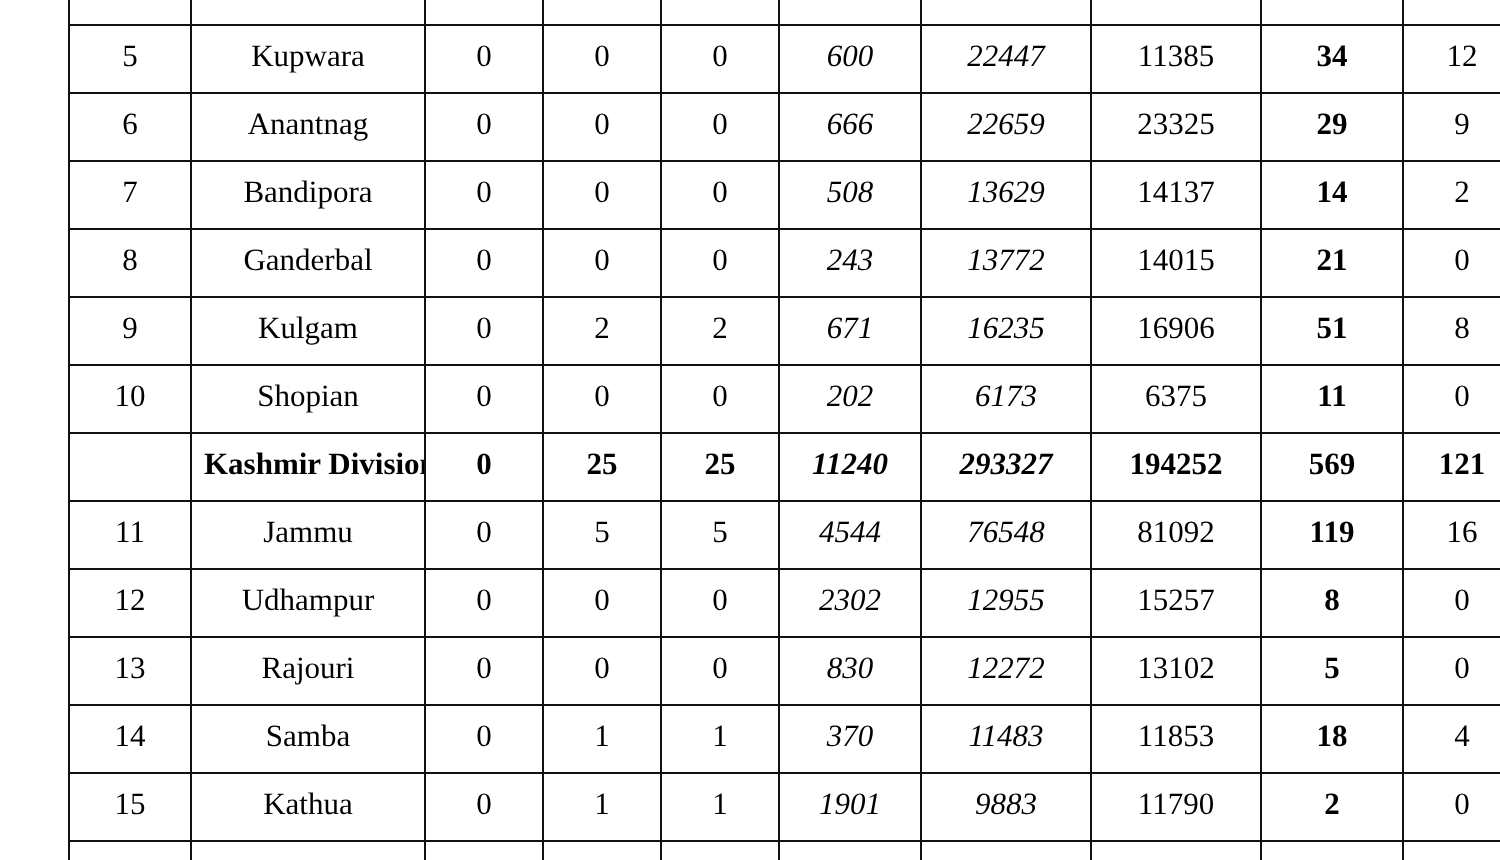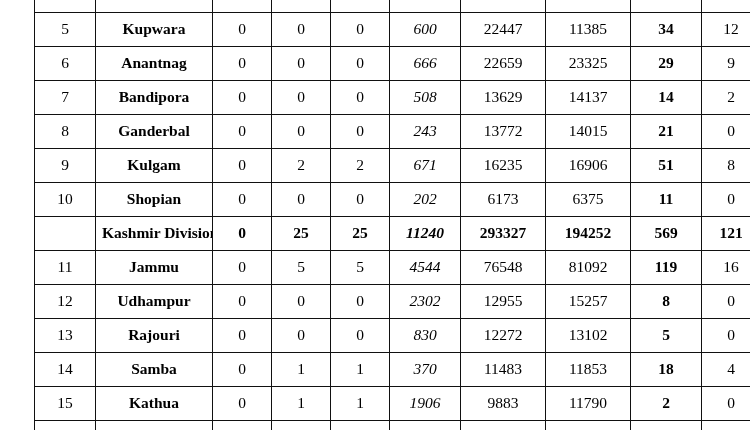--- a/index.html
+++ b/index.html
@@ -33,26 +33,26 @@
     font-size: 15.5px;
     line-height: 1.05;
     height: 33px;
     padding: 0 4px;
     text-align: center;
     vertical-align: middle;
     white-space: nowrap;
     overflow: hidden;
   }
   td.c-sno   { width: 52px; }
-  td.c-name  { width: 108px; text-align: left; padding-left: 9px; font-weight: bold; }
+  td.c-name  { width: 108px; text-align: left; padding-left: 9px; }
   td.c-a     { width: 50px; }
   td.c-b     { width: 50px; }
   td.c-c     { width: 50px; }
   td.c-d     { width: 62px; font-style: italic; }
-  td.c-e     { width: 76px; }
+  td.c-e     { width: 76px; font-style: italic; }
   td.c-f     { width: 76px; }
   td.c-g     { width: 62px; font-weight: bold; }
   td.c-h     { width: 50px; }
   tr.division-row td {
     font-weight: bold;
   }
   tr.division-row td.c-name {
     text-align: left;
     padding-left: 6px;
     font-weight: bold;
@@ -210,21 +210,21 @@
           <td class="c-f">11853</td>
           <td class="c-g">18</td>
           <td class="c-h">4</td>
         </tr>
         <tr>
           <td class="c-sno">15</td>
           <td class="c-name">Kathua</td>
           <td class="c-a">0</td>
           <td class="c-b">1</td>
           <td class="c-c">1</td>
-          <td class="c-d">1906</td>
+          <td class="c-d">1901</td>
           <td class="c-e">9883</td>
           <td class="c-f">11790</td>
           <td class="c-g">2</td>
           <td class="c-h">0</td>
         </tr>
         <tr>
           <td class="c-sno">16</td>
           <td class="c-name">Samba</td>
           <td class="c-a">0</td>
           <td class="c-b">1</td>

